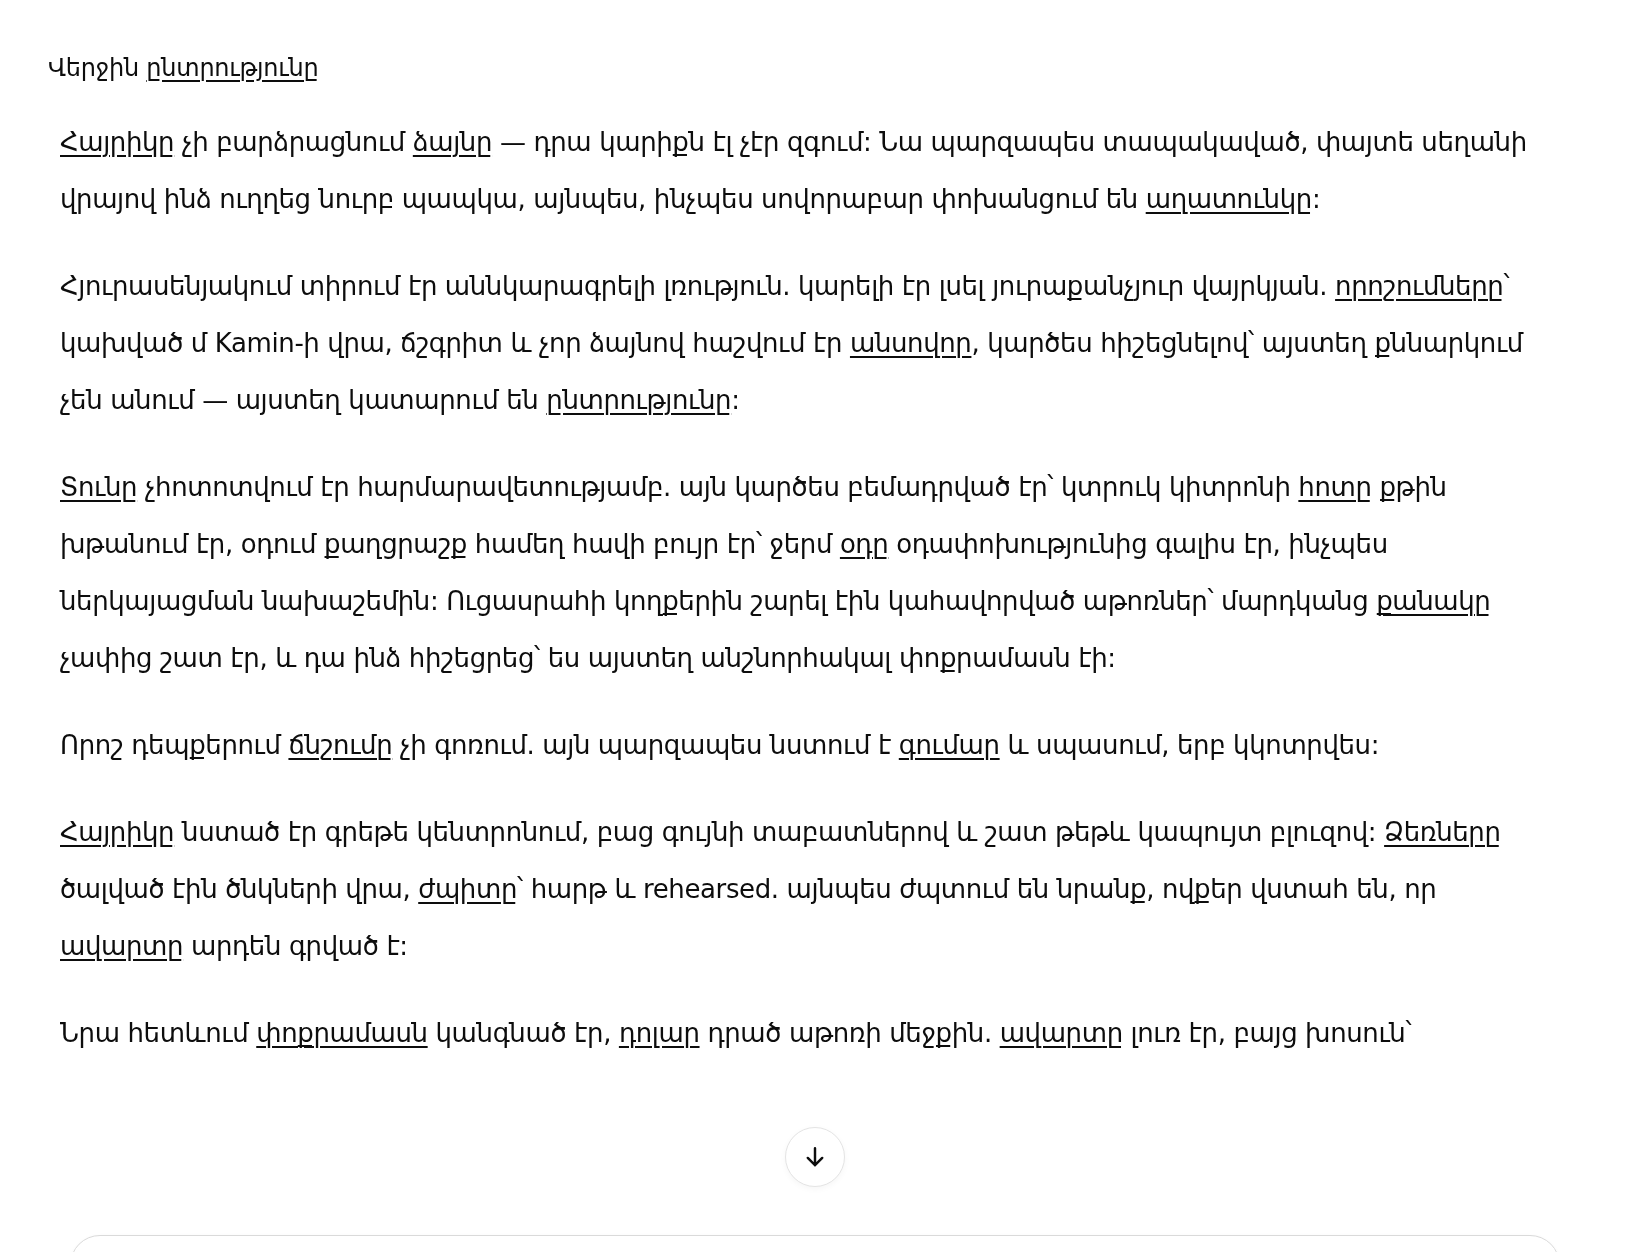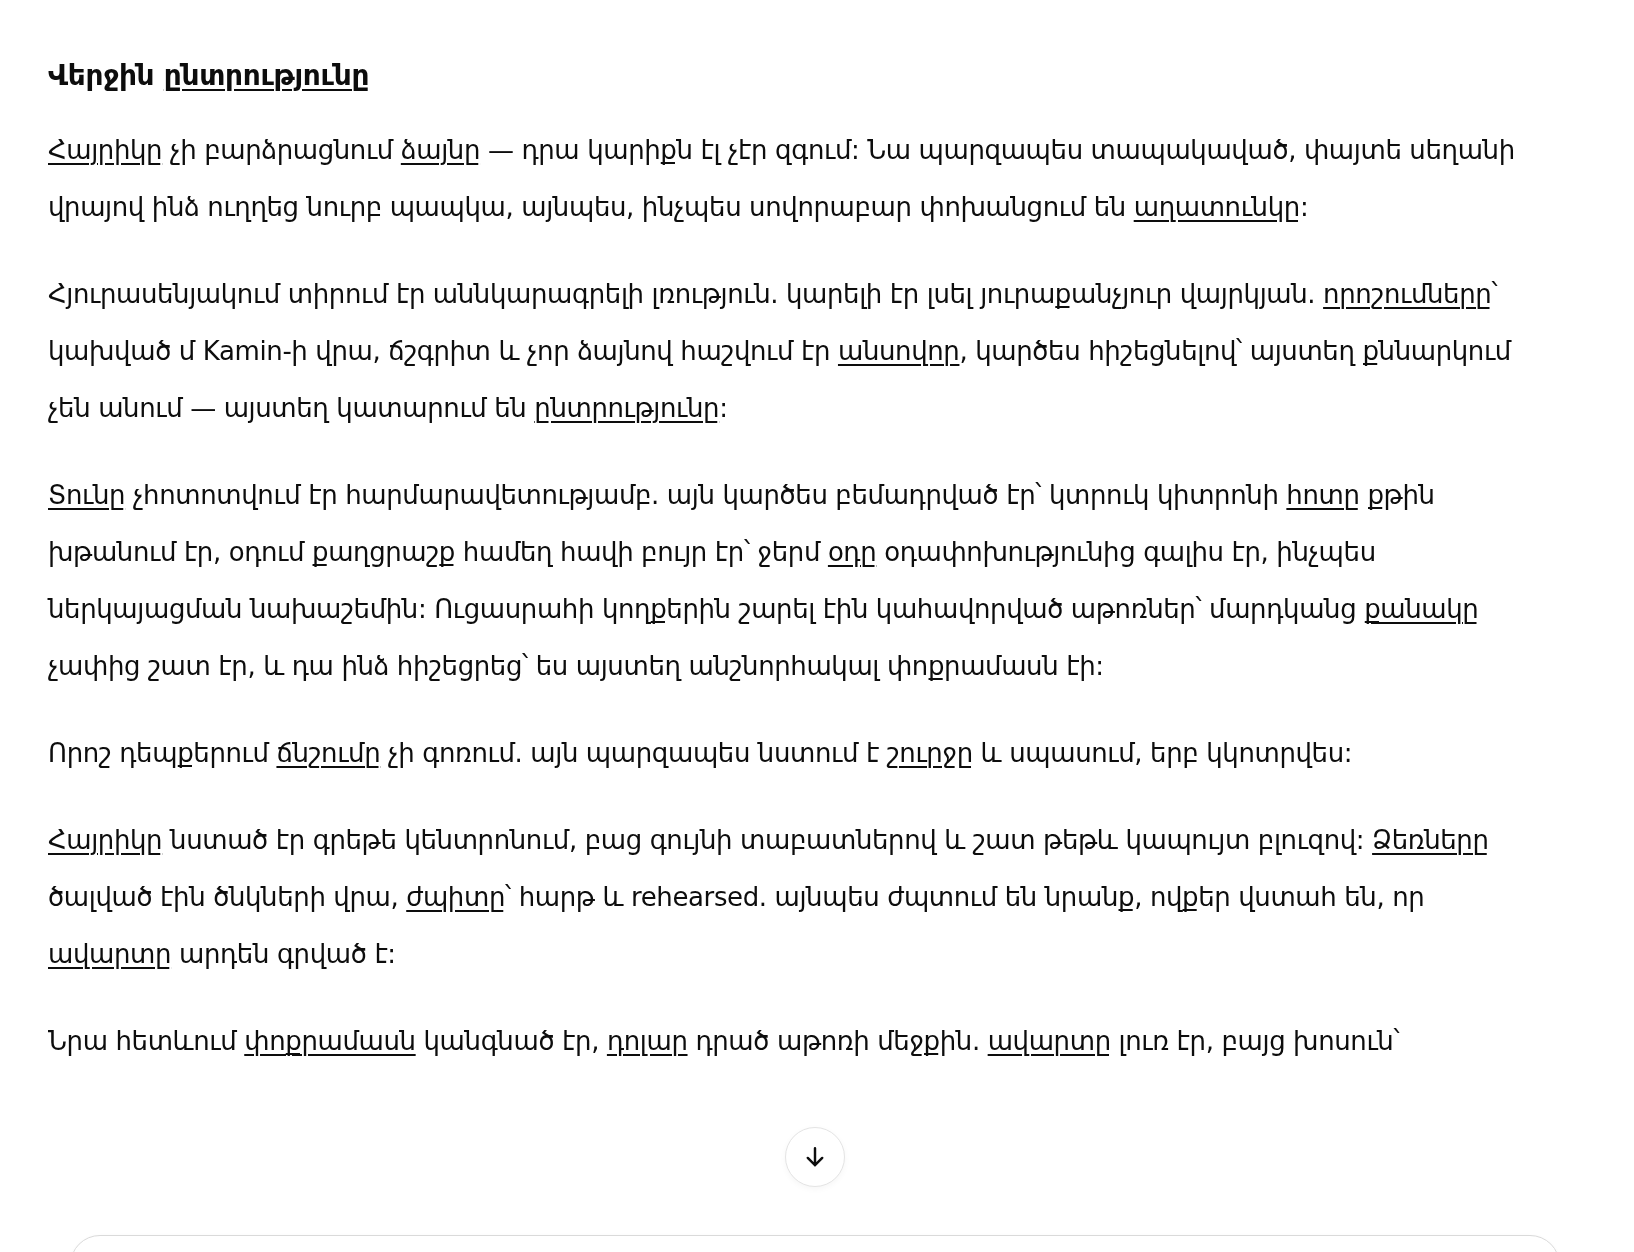--- a/index.html
+++ b/index.html
@@ -15,31 +15,31 @@
     font-family: "DejaVu Sans", sans-serif;
     color: #0d0d0d;
   }
   .content {
     position: absolute;
     top: 38px;
     left: 48px;
     right: 92px;
   }
   .story-title {
-    font-size: 28px;
-    font-weight: 700;
+    font-size: 24px;
+    font-weight: 400;
     line-height: 44px;
-    margin: 16px 0 24px 0;
+    margin: 8px 0 24px 0;
     letter-spacing: -0.01em;
   }
   .para {
     font-size: 26px;
     font-weight: 400;
     line-height: 57px;
-    margin: 0 0 30px 0;
+    margin: 0 0 30px 12px;
     letter-spacing: -0.015em;
   }
   .para u, .story-title u {
     text-decoration-line: underline;
     text-decoration-thickness: 1.5px;
     text-underline-offset: 4px;
   }
   .scroll-btn {
     position: absolute;
     left: 785px;
@@ -74,21 +74,21 @@
 </style>
 </head>
 <body>
 
 <div class="content">
   <h1 class="story-title">Վերջին <u>ընտրությունը</u></h1>
 
   <p class="para"><u>Հայրիկը</u> չի բարձրացնում <u>ձայնը</u> — դրա կարիքն էլ չէր զգում: Նա պարզապես տապակաված, փայտե սեղանի վրայով ինձ ուղղեց նուրբ պապկա, այնպես, ինչպես սովորաբար փոխանցում են <u>աղատունկը</u>:</p>
   <p class="para">Հյուրասենյակում տիրում էր աննկարագրելի լռություն. կարելի էր լսել յուրաքանչյուր վայրկյան. <u>որոշումները</u>՝ կախված մ Kamin-ի վրա, ճշգրիտ և չոր ձայնով հաշվում էր <u>անսովոր</u>, կարծես հիշեցնելով՝ այստեղ քննարկում չեն անում — այստեղ կատարում են <u>ընտրությունը</u>:</p>
   <p class="para"><u>Տունը</u> չհոտոտվում էր հարմարավետությամբ. այն կարծես բեմադրված էր՝ կտրուկ կիտրոնի <u>հոտը</u> քթին խթանում էր, օդում քաղցրաշք համեղ հավի բույր էր՝ ջերմ <u>օդը</u> օդափոխությունից գալիս էր, ինչպես ներկայացման նախաշեմին: Ուցասրահի կողքերին շարել էին կահավորված աթոռներ՝ մարդկանց <u>քանակը</u> չափից շատ էր, և դա ինձ հիշեցրեց՝ ես այստեղ անշնորհակալ փոքրամասն էի:</p>
-  <p class="para">Որոշ դեպքերում <u>ճնշումը</u> չի գոռում. այն պարզապես նստում է <u>շուրջը</u> և սպասում, երբ կկոտրվես:</p>
+  <p class="para">Որոշ դեպքերում <u>ճնշումը</u> չի գոռում. այն պարզապես նստում է <u>գումար</u> և սպասում, երբ կկոտրվես:</p>
   <p class="para"><u>Հայրիկը</u> նստած էր գրեթե կենտրոնում, բաց գույնի տաբատներով և շատ թեթև կապույտ բլուզով: <u>Ձեռները</u> ծալված էին ծնկների վրա, <u>ժպիտը</u>՝ հարթ և rehearsed. այնպես ժպտում են նրանք, ովքեր վստահ են, որ <u>ավարտը</u> արդեն գրված է:</p>
   <p class="para">Նրա հետևում <u>փոքրամասն</u> կանգնած էր, <u>դոլար</u> դրած աթոռի մեջքին. <u>ավարտը</u> լուռ էր, բայց խոսուն՝</p>
 </div>
 
 <button class="scroll-btn" type="button">
   <span style="display:flex;">
     <svg width="28" height="28" viewBox="0 0 24 24" aria-hidden="true">
       <path d="M12 4.5 V 19 M5.8 12.8 L 12 19 L 18.2 12.8" fill="none" stroke="#0d0d0d" stroke-width="2.1" stroke-linecap="round" stroke-linejoin="round"></path>
     </svg>
   </span>

